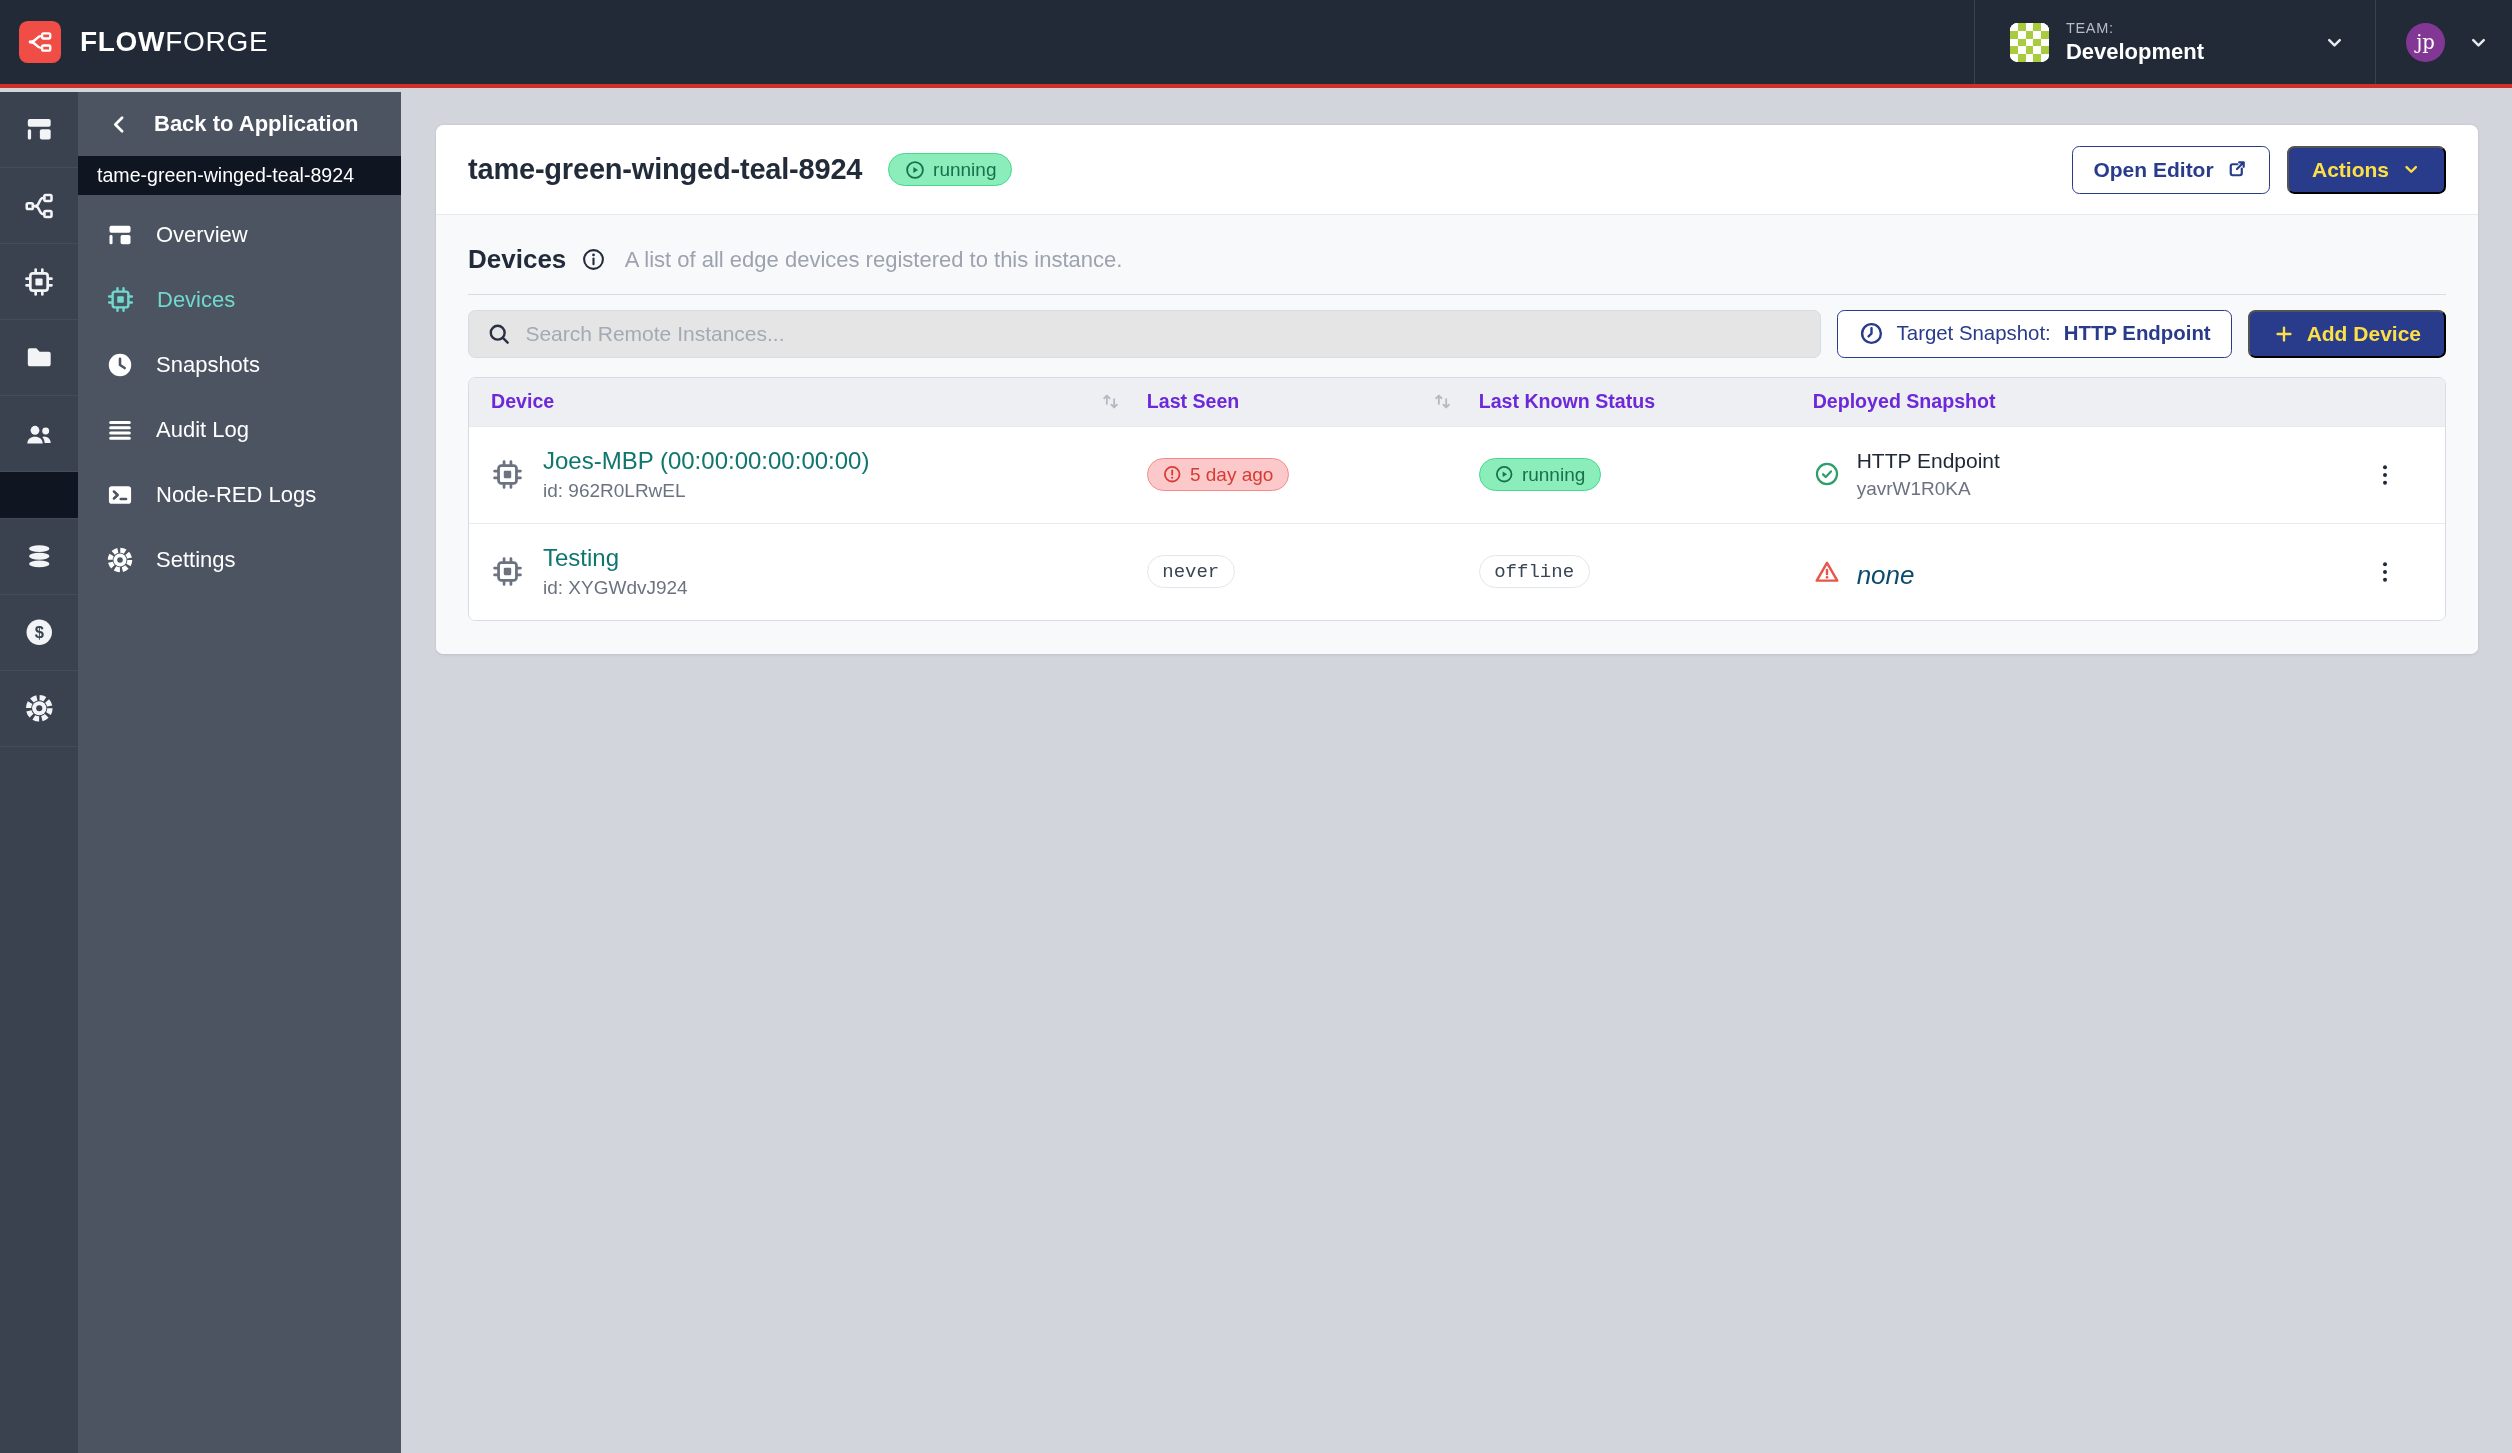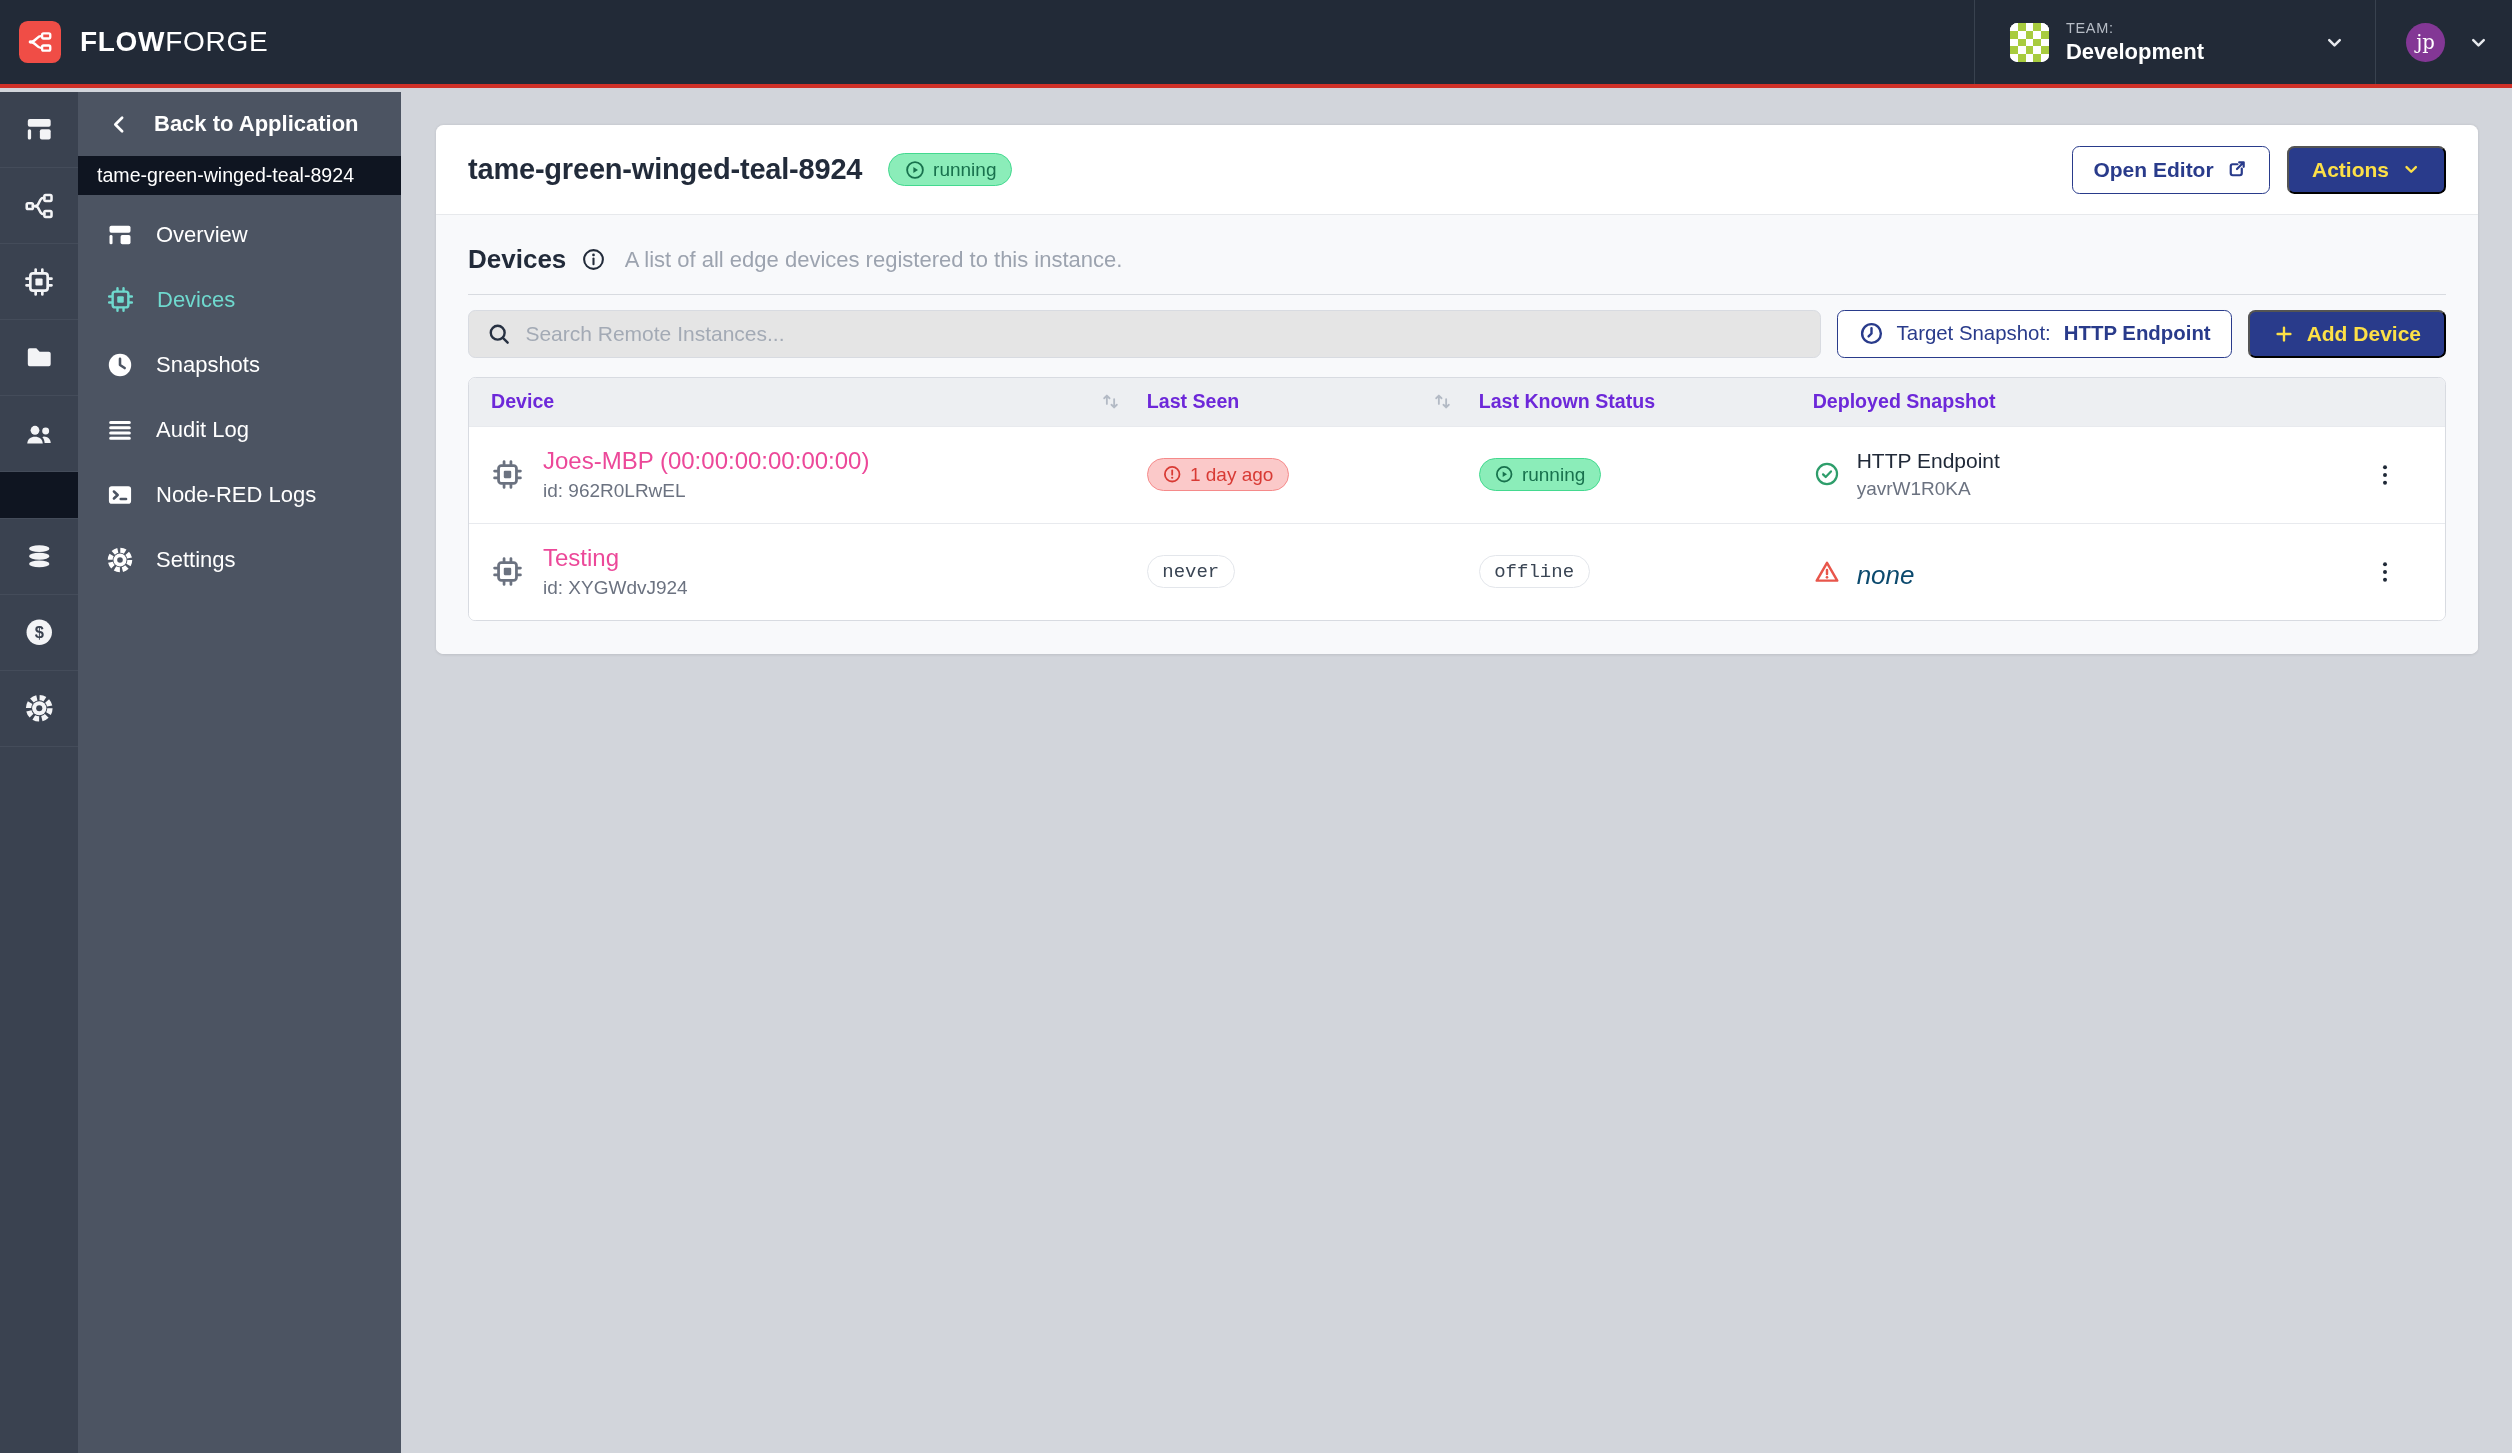--- a/index.html
+++ b/index.html
@@ -148,21 +148,21 @@
   .thead { background:#EDEFF2; height:48px; }
   .th {
     font-size:19.6px; font-weight:700; color:#6d28d9;
     display:flex; align-items:center;
   }
   .th.sortable { justify-content:space-between; padding-right:25px; cursor:pointer; }
   .th:first-child { padding-left:22px; }
   .trow { height:97px; border-top:1.5px solid #E8EAEE; cursor:pointer; background:#FFFFFF; }
   .cell-device { display:flex; align-items:center; gap:19px; padding-left:22px; }
   .chip-ic { color:#6B7280; flex:none; }
-  .dev-name { font-size:24px; color:#ec4899; }
+  .dev-name { font-size:24px; color:#0f766e; }
   .dev-id { font-size:19px; color:#6B7280; margin-top:5.1px; }
   .cell-snap { display:flex; align-items:center; gap:16px; }
   .snap-name { font-size:21px; color:#202938; }
   .snap-id { font-size:19px; color:#6B7280; margin-top:4.4px; }
   .snap-none { font-size:26px; color:#0c4a6e; font-style:italic;margin-top:8px; }
   .cell-kebab { display:flex; justify-content:center; }
   .kebab { width:41px; height:41px; border-radius:5.8px; display:flex; align-items:center; justify-content:center; cursor:pointer; color:#1F2937; }
 </style>
 </head>
 <body>
@@ -503,21 +503,21 @@
           </div>
           <div>
             <span class="pill pill-red">
               <span>
                 <svg width="20.4" height="20.4" viewBox="0 0 24 24" fill="none" stroke="currentColor" stroke-width="2.1" stroke-linecap="round">
                   <circle cx="12" cy="12" r="8.6"></circle>
                   <path d="M12 7.6 v5"></path>
                   <circle cx="12" cy="16.2" r="1.3" fill="currentColor" stroke="none"></circle>
                 </svg>
               </span>
-              <span>1 day ago</span>
+              <span>5 day ago</span>
             </span>
           </div>
           <div>
             <span class="pill pill-green">
               <span>
                 <svg width="20.4" height="20.4" viewBox="0 0 24 24" fill="none" stroke="currentColor" stroke-width="2.1">
                   <circle cx="12" cy="12" r="8.6"></circle>
                   <path d="M10.2 8.7 l5.1 3.3 -5.1 3.3 z" fill="currentColor" stroke="none"></path>
                 </svg>
               </span>

